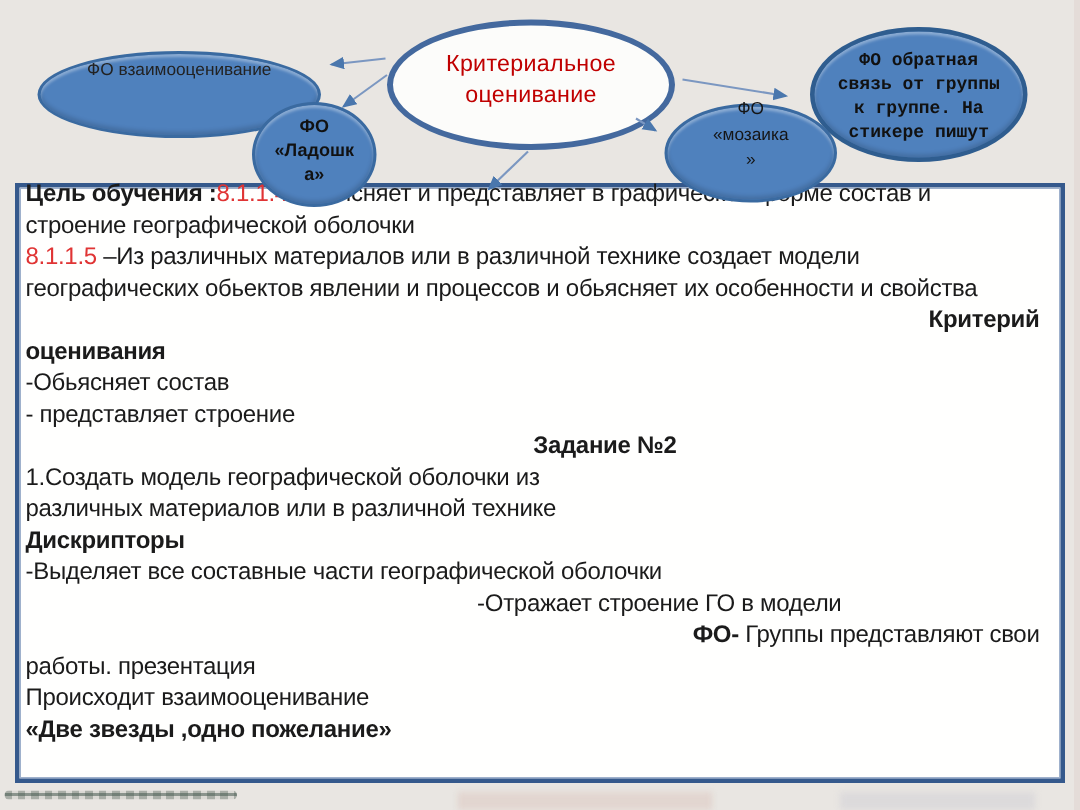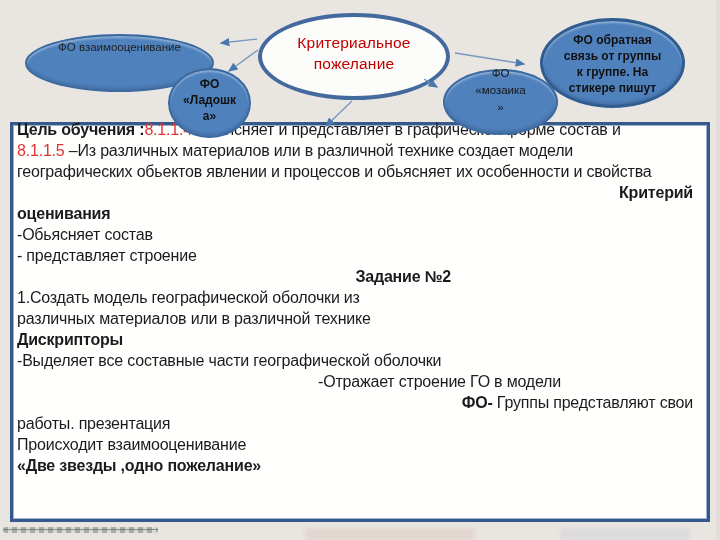--- a/index.html
+++ b/index.html
@@ -38,21 +38,21 @@
     color:#c00000; letter-spacing:.2px;
   }
   .left-oval{left:25px; top:34px; width:189px; height:58px;}
   .left-oval-title{padding-top:5px; font-size:11.5px; color:#222;}
   .left-oval-subtitle{font-weight:700; font-size:12.5px; line-height:17px; color:#0d0d0d;}
   .ladoshka{left:168px; top:68px; width:83px; height:70px; z-index:5;}
   .ladoshka .shape-label{padding-top:6px; font-weight:700; font-size:12px; line-height:16px;}
   .mozaika{left:443px; top:69px; width:115px; height:66px; z-index:5;}
   .mozaika .shape-label{margin-top:-6px; font-size:11.5px; line-height:17px; color:#151515;}
   .feedback{left:540px; top:18px; width:145px; height:90px; border-width:3px; border-color:#2f5d8f;}
-  .feedback .shape-label{padding-top:11px; font-size:12px; line-height:16px; font-weight:600;}
+  .feedback .shape-label{padding-top:11px; font-size:12px; line-height:16px; font-weight:600;font-family:Liberation Mono, monospace;}
   
   .connectors{position:absolute; left:0; top:0; z-index:4; pointer-events:none;}
   
   .watermark-smudge{
     position:absolute; left:3px; top:527px; width:155px; height:6px; z-index:6;
     background:
       linear-gradient(180deg, transparent 0 2px, rgba(70,90,80,.55) 2px 3.5px, transparent 3.5px),
       repeating-linear-gradient(90deg, rgba(90,105,95,.45) 0 5px, rgba(140,150,140,.15) 5px 9px);
     filter:blur(.4px); border-radius:3px;
   }
@@ -64,20 +64,21 @@
     background:rgba(205,180,170,.18);}
 </style>
 </head>
 <body>
 
 <div class="slide">
 
   <div class="textbox">
     <div class="textbox-content">
         <div class="line"><span class="b">Цель обучения :</span><span style="color: rgb(224, 52, 52);">8.1.1.4</span><span> Обьясняет и представляет в графической форме состав и</span></div>
+        <div class="line"><span>строение географической оболочки</span></div>
         <div class="line"><span style="color: rgb(224, 52, 52);">8.1.1.5 </span><span>–Из различных материалов или в различной технике создает модели</span></div>
         <div class="line"><span>географических обьектов  явлении и процессов и обьясняет их особенности и свойства</span></div>
         <div class="line" style="text-align: right; padding-right: 8px;"><span class="b">Критерий</span></div>
         <div class="line"><span class="b">оценивания</span></div>
         <div class="line"><span>-Обьясняет состав</span></div>
         <div class="line"><span> - представляет строение</span></div>
         <div class="line" style="text-align: right; padding-right: 250px;"><span class="b">Задание №2</span></div>
         <div class="line" style="text-align: left; padding-right: 8px;"><span>1.Создать модель географической оболочки из</span></div>
         <div class="line"><span>различных материалов или в различной технике</span></div>
         <div class="line"><span class="b">Дискрипторы</span></div>
@@ -121,21 +122,21 @@
 
   <div class="shape oval feedback">
     <div class="shape-label">ФО обратная
 связь от группы
 к группе. На
 стикере пишут</div>
   </div>
 
   <div class="shape center-ellipse">
     <div class="shape-label center-label">Критериальное
-пожелание</div>
+оценивание</div>
   </div>
 
   <div class="watermark-smudge"></div>
   <div class="bottom-blob-1"></div>
   <div class="bottom-blob-2"></div>
   <div class="right-edge-strip"></div>
 
 </div>
 
 </body></html>

